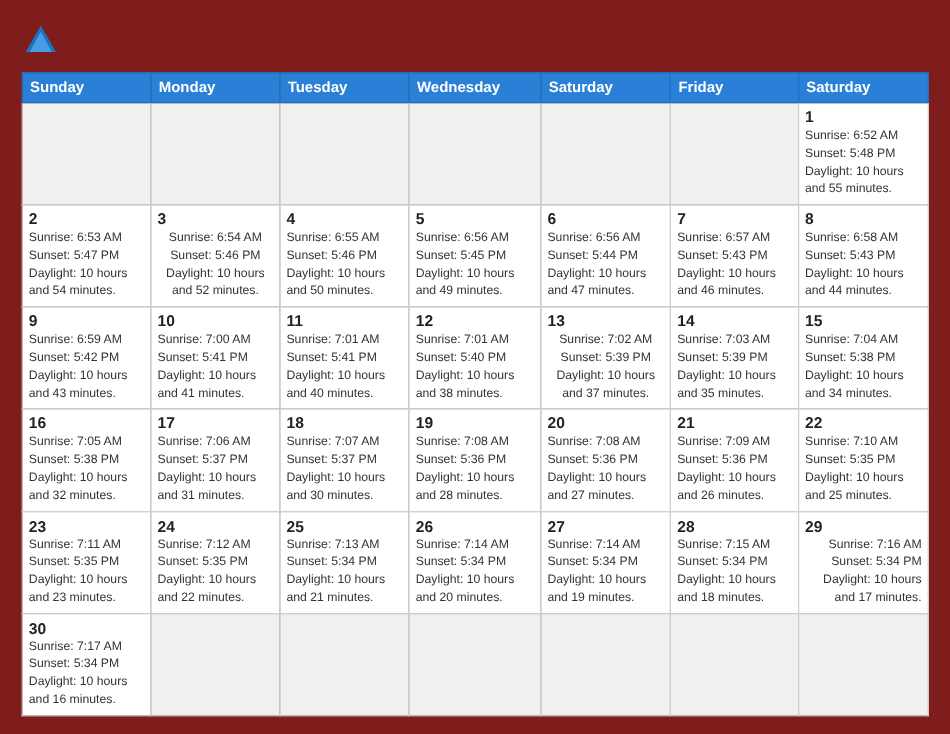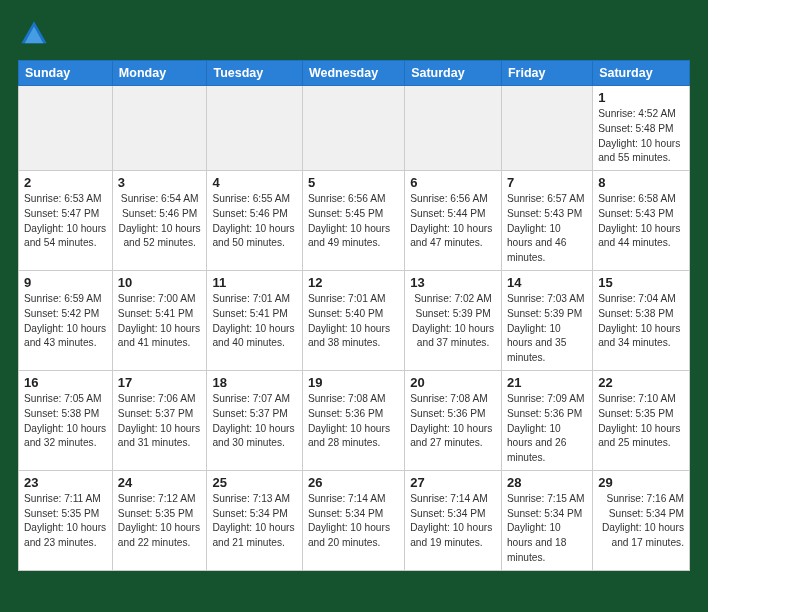--- a/index.html
+++ b/index.html
@@ -4,23 +4,23 @@
   <style>
     * { box-sizing: border-box; margin: 0; padding: 0; }
     body {
       font-family: Arial, sans-serif;
       background: #fff;
       width: 792px;
       min-height: 612px;
       padding: 0;
     }
     .page {
-      width: 708px;
+      width: 792px;
       min-height: 612px;
-      background: #14532d;
+      background: #7f1d1d;
       padding: 18px 18px 12px 18px;
     }
     .header {
       display: flex;
       justify-content: space-between;
       align-items: flex-start;
       margin-bottom: 10px;
     }
     .logo {
       display: flex;
@@ -128,21 +128,21 @@
     <tbody id="calendar-body">
     <tr>
           <td class="empty"></td>
           <td class="empty"></td>
           <td class="empty"></td>
           <td class="empty"></td>
           <td class="empty"></td>
           <td class="empty"></td>
           <td class="has-data">
             <span class="day-number">1</span>
-            <div class="day-info" style="white-space: pre-line;">Sunrise: 4:52 AM
+            <div class="day-info" style="white-space: pre-line;">Sunrise: 6:52 AM
 Sunset: 5:48 PM
 Daylight: 10 hours and 55 minutes.</div>
           </td>
         </tr>
         <tr>
           <td class="has-data">
             <span class="day-number">2</span>
             <div class="day-info" style="white-space: pre-line;">Sunrise: 6:53 AM
 Sunset: 5:47 PM
 Daylight: 10 hours and 54 minutes.</div>
@@ -308,16 +308,30 @@
             <div class="day-info" style="white-space: pre-line;">Sunrise: 7:15 AM
 Sunset: 5:34 PM
 Daylight: 10 hours and 18 minutes.</div>
           </td>
           <td class="has-data">
             <span class="day-number">29</span>
             <div class="day-info" style="white-space: pre-line; text-align: right;">Sunrise: 7:16 AM
 Sunset: 5:34 PM
 Daylight: 10 hours and 17 minutes.</div>
           </td>
+        </tr>
+        <tr>
+          <td class="has-data">
+            <span class="day-number">30</span>
+            <div class="day-info" style="white-space: pre-line;">Sunrise: 7:17 AM
+Sunset: 5:34 PM
+Daylight: 10 hours and 16 minutes.</div>
+          </td>
+          <td class="empty"></td>
+          <td class="empty"></td>
+          <td class="empty"></td>
+          <td class="empty"></td>
+          <td class="empty"></td>
+          <td class="empty"></td>
         </tr>
       </tbody>
   </table>
 </div>
 
 </body></html>

